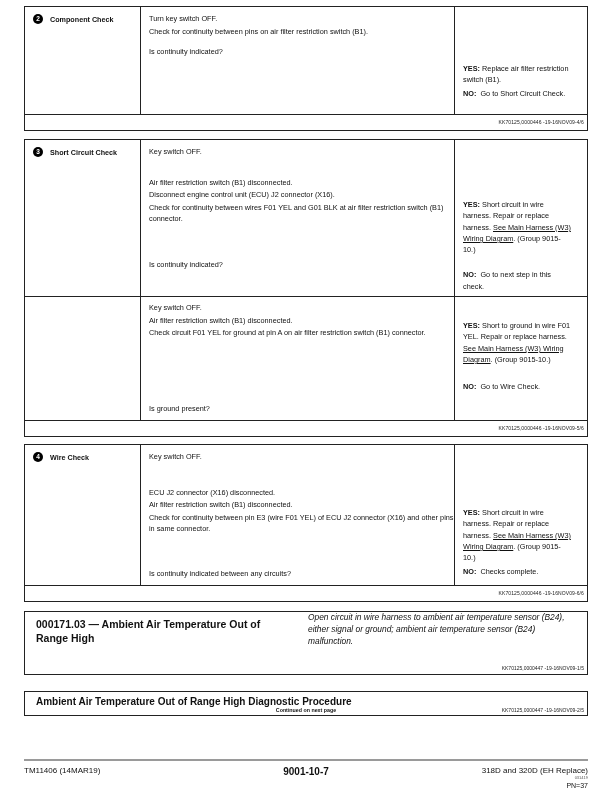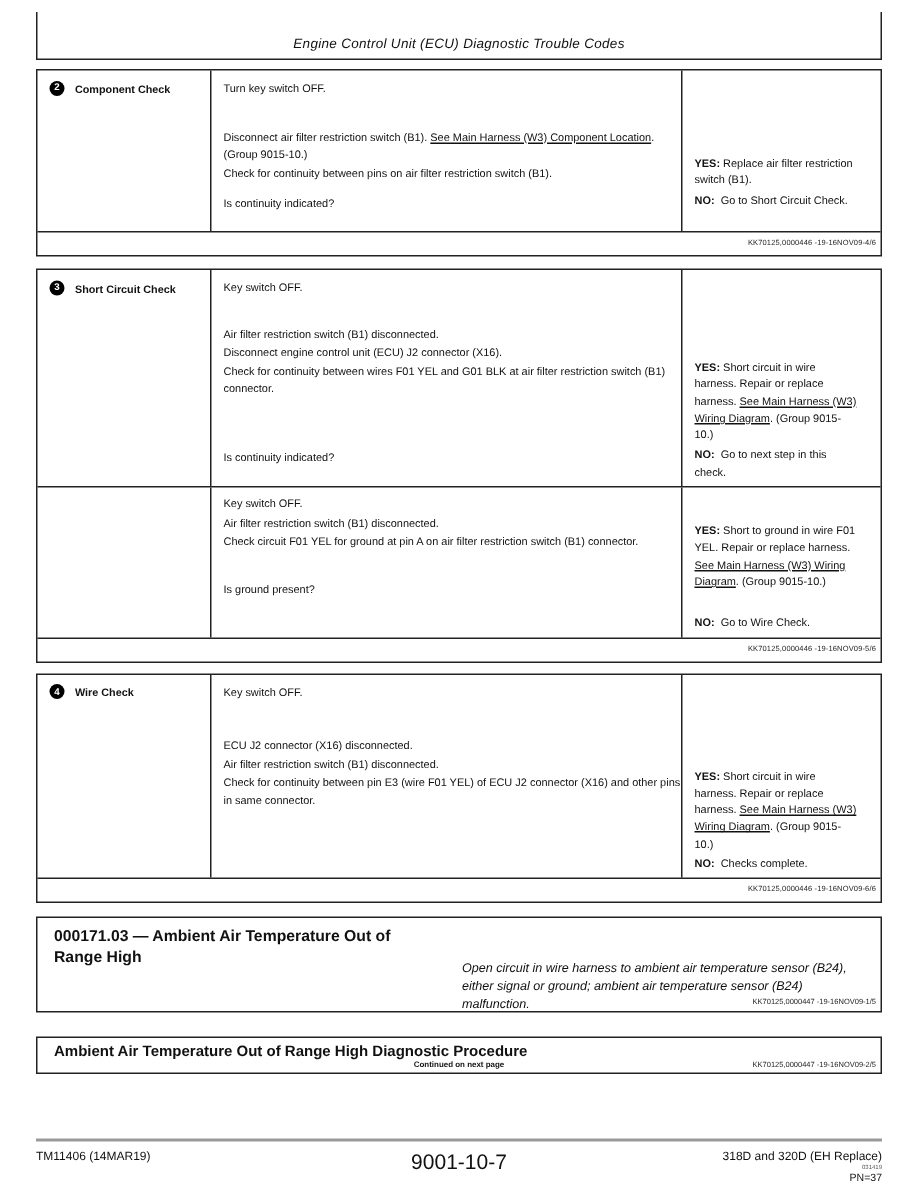--- a/index.html
+++ b/index.html
@@ -40,59 +40,55 @@
     font-size: 5px; padding: 4px 3px 5px 0; color: #222; letter-spacing: 0.1px;
   }
 
   
   .dtc-box { border: 1.5px solid #222; height: 64px; margin-top: 9px; position: relative; }
   .dtc-heading {
     position: absolute; left: 11px; top: 6px; width: 290px;
     font-size: 10.5px; font-weight: bold; line-height: 13.5px;
   }
   .dtc-desc {
-    position: absolute; left: 283px; top: 28px; width: 268px;
+    position: absolute; left: 283px; top: 0; width: 268px;
     font-style: italic; font-size: 8.4px; line-height: 11.8px;
   }
   .dtc-code { position: absolute; right: 3px; bottom: 3px; font-size: 5px; color: #222; }
 
   
   .proc-box { border: 1.5px solid #222; height: 25px; margin-top: 16px; position: relative; }
   .proc-title { position: absolute; left: 11px; top: 4px; font-size: 10px; font-weight: bold; }
   .continued { position: absolute; left: 0; right: 0; bottom: 2px; text-align: center; font-size: 5.3px; font-weight: bold; }
   .proc-code { position: absolute; right: 3px; bottom: 2px; font-size: 5px; color: #222; }
 
   
   .footer { margin-top: 43px; }
   .footer-rule { height: 2px; background: #9a9a9a; }
   .footer-row { display: flex; margin-top: 5px; align-items: flex-start; }
   .footer-left { flex: 1; font-size: 8px; }
-  .footer-center { flex: 1; text-align: center; font-size: 14px; font-weight: normal; }
+  .footer-center { flex: 1; text-align: center; font-size: 10px; font-weight: bold; }
   .footer-right { flex: 1; text-align: right; font-size: 8px; }
   .footer-stamp { font-size: 4px; color: #555; line-height: 5px; }
   .footer-pn { font-size: 7px; margin-top: 2px; }
 </style>
 </head>
 <body>
 
 <div class="page">
 
-  <div class="header-box">
-    <span class="header-title">Engine Control Unit (ECU) Diagnostic Trouble Codes</span>
-  </div>
 
   <div class="check-table" style="margin-top:6px">
     <div class="ct-row" style="min-height:107px">
       <div class="col-label">
         <span class="badge">2</span>
         <span class="step-label">Component Check</span>
       </div>
       <div class="col-proc">
         <p><span>Turn key switch OFF.</span></p>
-        <p style="margin-top:21px"><span>Disconnect air filter restriction switch (B1). </span><span style="text-decoration: underline;">See Main Harness (W3) Component Location</span><span>. (Group 9015-10.)</span></p>
         <p style="margin-top:1px"><span>Check for continuity between pins on air filter restriction switch (B1).</span></p>
         <p style="margin-top:9px"><span>Is continuity indicated?</span></p>
       </div>
       <div class="col-result" style="padding-top:56px">
         <p><span style="font-weight: bold;">YES:</span><span> Replace air filter restriction switch (B1).</span></p>
         <p style="margin-top:2px"><span style="font-weight: bold;">NO:</span><span>&nbsp; Go to Short Circuit Check.</span></p>
       </div>
     </div>
     <div class="code-row">KK70125,0000446 -19-16NOV09-4/6</div>
   </div>
@@ -105,50 +101,51 @@
       </div>
       <div class="col-proc">
         <p><span>Key switch OFF.</span></p>
         <p style="margin-top:19px"><span>Air filter restriction switch (B1) disconnected.</span></p>
         <p style="margin-top:1px"><span>Disconnect engine control unit (ECU) J2 connector (X16).</span></p>
         <p style="margin-top:1px"><span>Check for continuity between wires F01 YEL and G01 BLK at air filter restriction switch (B1) connector.</span></p>
         <p style="margin-top:34px"><span>Is continuity indicated?</span></p>
       </div>
       <div class="col-result" style="padding-top:59px">
         <p><span style="font-weight: bold;">YES:</span><span> Short circuit in wire harness. Repair or replace harness. </span><span style="text-decoration: underline;">See Main Harness (W3) Wiring Diagram</span><span>. (Group 9015-10.)</span></p>
-        <p style="margin-top:2px"><span style="font-weight: bold;">NO:</span><span>&nbsp; Go to next step in this check.</span></p>
+        <p style="margin-top:14px"><span style="font-weight: bold;">NO:</span><span>&nbsp; Go to next step in this check.</span></p>
       </div>
     </div>
     <div class="ct-row" style="min-height:94px">
       <div class="col-label"></div>
       <div class="col-proc" style="padding-top:5px">
         <p><span>Key switch OFF.</span></p>
         <p style="margin-top:1px"><span>Air filter restriction switch (B1) disconnected.</span></p>
         <p style="margin-top:1px"><span>Check circuit F01 YEL for ground at pin A on air filter restriction switch (B1) connector.</span></p>
-        <p style="margin-top:20px"><span>Is ground present?</span></p>
+        <p style="margin-top:64px"><span>Is ground present?</span></p>
       </div>
       <div class="col-result" style="padding-top:23px">
         <p><span style="font-weight: bold;">YES:</span><span> Short to ground in wire F01 YEL. Repair or replace harness. </span><span style="text-decoration: underline;">See Main Harness (W3) Wiring Diagram</span><span>. (Group 9015-10.)</span></p>
         <p style="margin-top:16px"><span style="font-weight: bold;">NO:</span><span>&nbsp; Go to Wire Check.</span></p>
       </div>
     </div>
     <div class="code-row">KK70125,0000446 -19-16NOV09-5/6</div>
   </div>
 
   <div class="check-table" style="margin-top:7px">
     <div class="ct-row" style="min-height:131px">
       <div class="col-label">
         <span class="badge">4</span>
         <span class="step-label">Wire Check</span>
       </div>
       <div class="col-proc">
         <p><span>Key switch OFF.</span></p>
         <p style="margin-top:24px"><span>ECU J2 connector (X16) disconnected.</span></p>
         <p style="margin-top:1px"><span>Air filter restriction switch (B1) disconnected.</span></p>
         <p style="margin-top:1px"><span>Check for continuity between pin E3 (wire F01 YEL) of ECU J2 connector (X16) and other pins in same connector.</span></p>
+        <p style="margin-top:33px"><span>Is continuity indicated between any circuits?</span></p>
       </div>
       <div class="col-result" style="padding-top:62px">
         <p><span style="font-weight: bold;">YES:</span><span> Short circuit in wire harness. Repair or replace harness. </span><span style="text-decoration: underline;">See Main Harness (W3) Wiring Diagram</span><span>. (Group 9015-10.)</span></p>
         <p style="margin-top:2px"><span style="font-weight: bold;">NO:</span><span>&nbsp; Checks complete.</span></p>
       </div>
     </div>
     <div class="code-row">KK70125,0000446 -19-16NOV09-6/6</div>
   </div>
 
   <div class="dtc-box">

